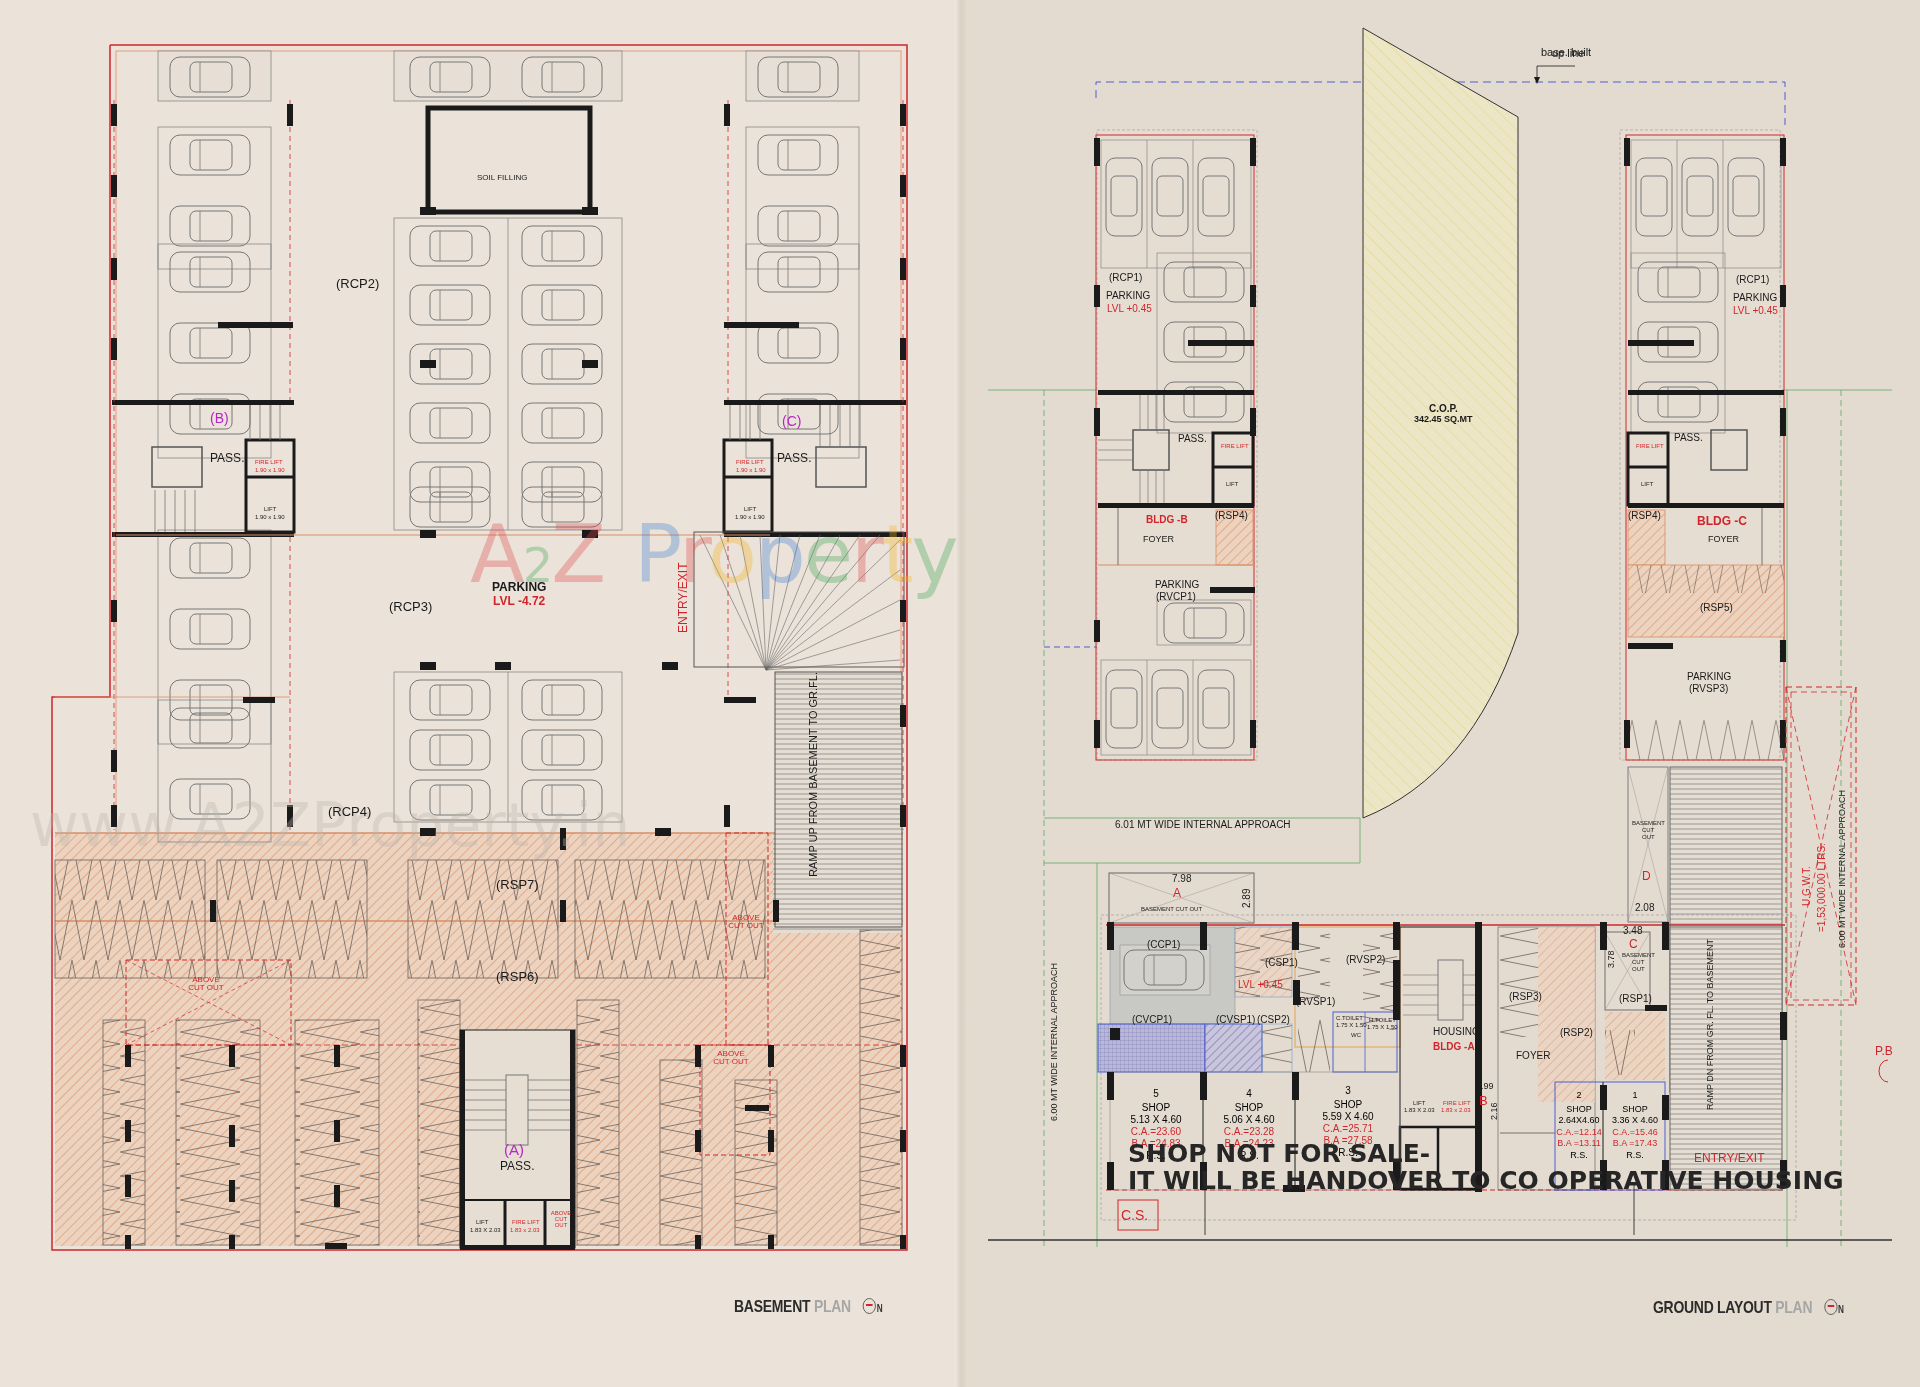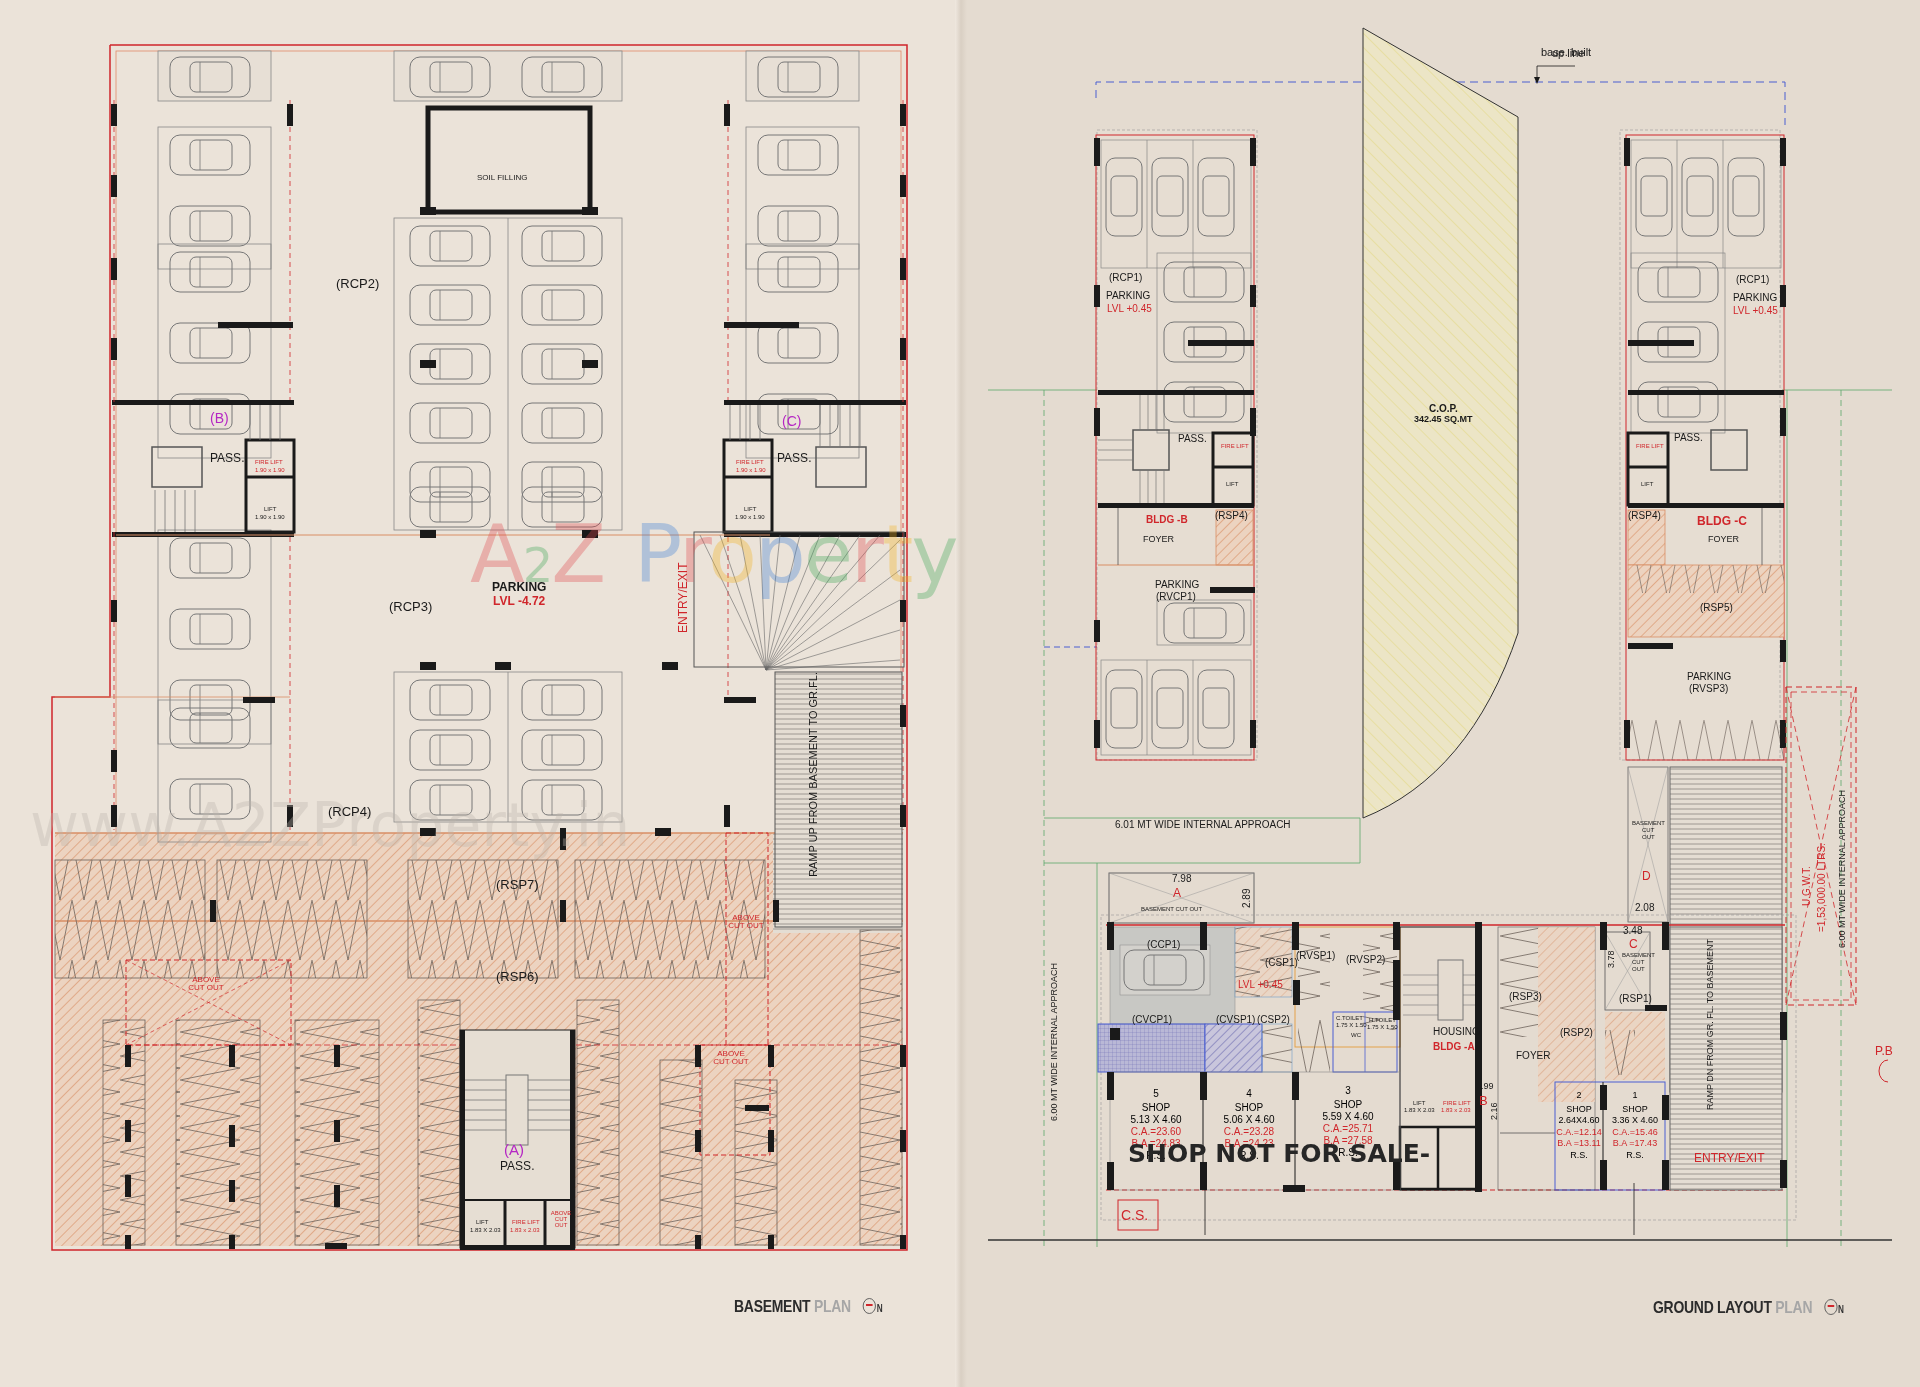--- a/index.html
+++ b/index.html
@@ -626,21 +626,21 @@
 <div class="lbl" style="left:1635px;top:903px;font-size:10px;">2.08</div>
 <div class="lbl red" style="left:1642px;top:870px;font-size:12px;">D</div>
 <div class="lbl xs" style="left:1632px;top:820px;">BASEMENT</div>
 <div class="lbl xs" style="left:1642px;top:827px;">CUT</div>
 <div class="lbl xs" style="left:1642px;top:834px;">OUT</div>
 
 <div class="lbl" style="left:1147px;top:940px;font-size:10px;">(CCP1)</div>
 <div class="lbl" style="left:1265px;top:958px;font-size:10px;">(CSP1)</div>
 <div class="lbl red" style="left:1238px;top:980px;font-size:10px;">LVL +0.45</div>
 <div class="lbl" style="left:1346px;top:955px;font-size:10px;">(RVSP2)</div>
-<div class="lbl" style="left:1296px;top:951px;font-size:10px;">(RVSP1)</div>
+<div class="lbl" style="left:1296px;top:997px;font-size:10px;">(RVSP1)</div>
 <div class="lbl" style="left:1132px;top:1015px;font-size:10px;">(CVCP1)</div>
 <div class="lbl" style="left:1216px;top:1015px;font-size:10px;">(CVSP1)</div>
 <div class="lbl" style="left:1257px;top:1015px;font-size:10px;">(CSP2)</div>
 <div class="lbl" style="left:1509px;top:992px;font-size:10px;">(RSP3)</div>
 <div class="lbl" style="left:1560px;top:1028px;font-size:10px;">(RSP2)</div>
 <div class="lbl" style="left:1619px;top:994px;font-size:10px;">(RSP1)</div>
 
 <div class="lbl xs" style="left:1336px;top:1015px;">C.TOILET</div>
 <div class="lbl xs" style="left:1336px;top:1022px;">1.75 X 1.50</div>
 <div class="lbl xs" style="left:1351px;top:1032px;">WC</div>
@@ -699,19 +699,20 @@
   <div class="red">B.A =17.43</div>
   <div>R.S.</div>
 </div>
 
 <div class="lbl red" style="left:1694px;top:1152px;font-size:12px;">ENTRY/EXIT</div>
 <div class="lbl red" style="left:1875px;top:1045px;font-size:12px;">P.B</div>
 <div class="lbl red" style="left:1121px;top:1208px;font-size:14px;">C.S.</div>
 
 <div class="notice">
   <div>SHOP NOT FOR SALE-</div>
+  <div>IT WILL BE HANDOVER TO CO OPERATIVE HOUSING</div>
 </div>
 
 <div class="title-block" style="left:1653px;top:1298px;">
   <span class="dark">GROUND LAYOUT</span>
   <span class="light">PLAN</span>
   <span class="north"></span><span class="north-n">N</span>
 </div>
 
 </body></html>

